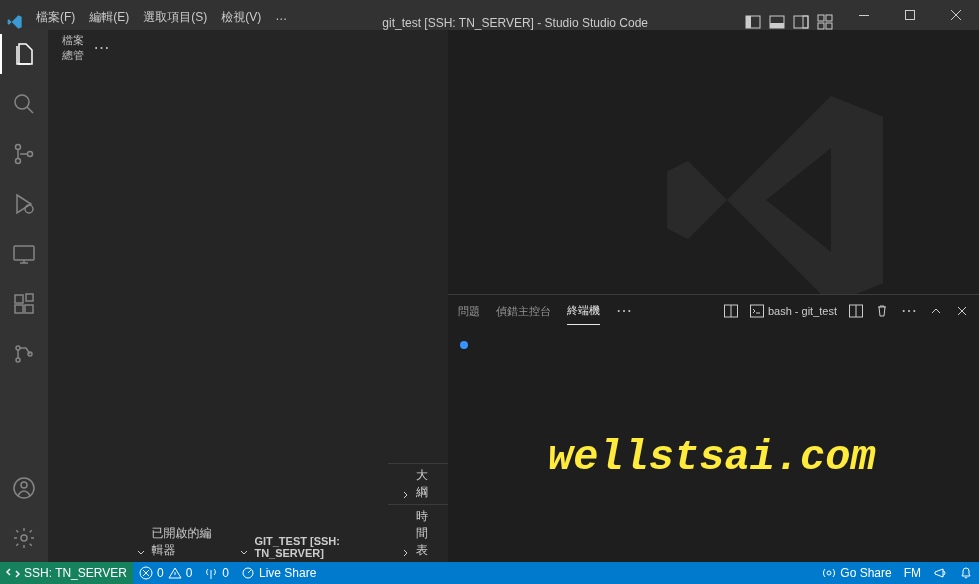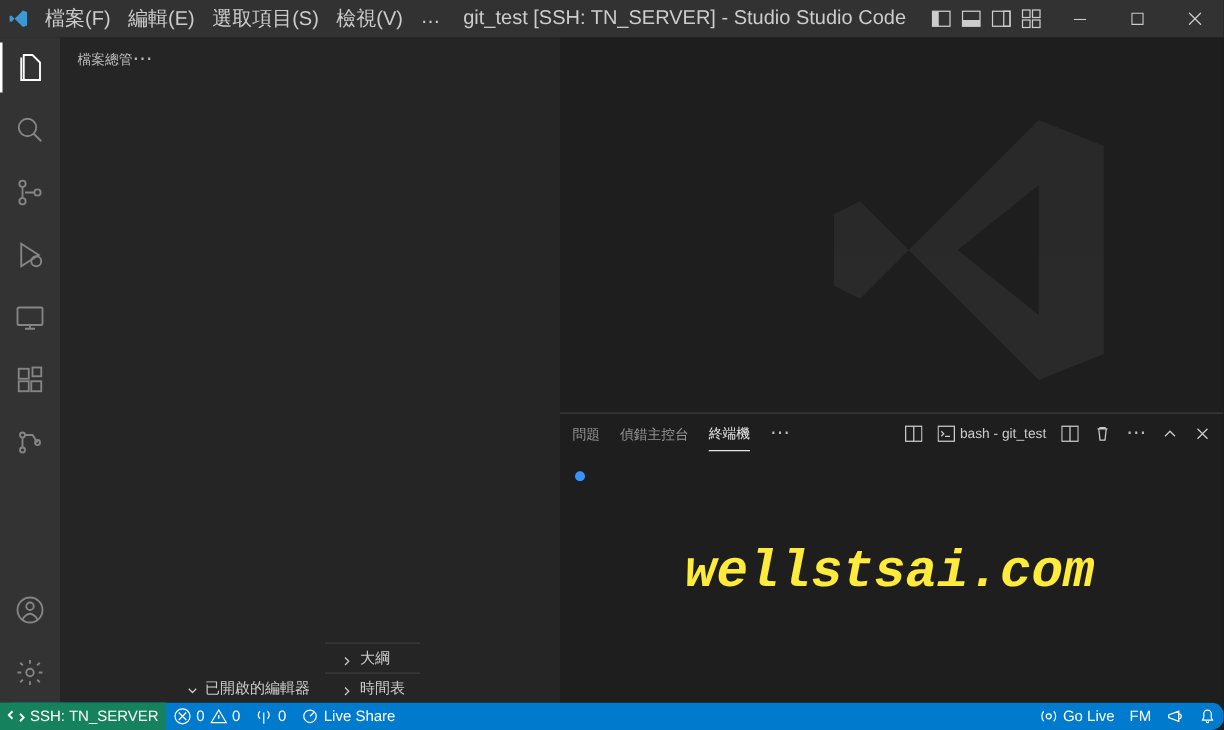--- a/index.html
+++ b/index.html
@@ -1,17 +1,17 @@
 <!DOCTYPE html>
 <html><head>
 <meta charset="utf-8">
 <style>
 * { margin:0; padding:0; box-sizing:border-box; font-family:"Segoe UI",sans-serif; }
 body { width:979px; height:584px; background:#1e1e1e; color:#ccc; overflow:hidden; position:relative; }
-.titlebar { height:30px; background:#323233; display:flex; align-items:center; font-size:16px; }
+.titlebar { height:30px; background:#323233; display:flex; align-items:flex-end; font-size:12px; }
 .titlebar .vs-logo { width:30px; display:flex; align-items:center; justify-content:center; }
 .titlebar .menus { display:flex; gap:2px; }
 .titlebar .menus span { padding:4px 6px; cursor:pointer; }
 .titlebar .title { flex:1; text-align:center; color:#ccc; }
 .titlebar .layout-btns { display:flex; gap:8px; padding:0 8px; }
 .titlebar .layout-btns svg, .win-btns svg { display:block; }
 .win-btns { display:flex; }
 .win-btns div { width:46px; height:30px; display:flex; align-items:center; justify-content:center; cursor:pointer; }
 .main { display:flex; height:532px; }
 .activitybar { width:48px; background:#333; display:flex; flex-direction:column; justify-content:space-between; padding:4px 0; }
@@ -21,36 +21,36 @@
 .sidebar { width:400px; background:#252526; display:flex; flex-direction:row; font-size:12px; }
 .sidebar-header { height:35px; display:flex; align-items:center; justify-content:space-between; padding:0 14px; color:#bbb; font-size:11px; }
 .dots { cursor:pointer; color:#bbb; font-size:16px; line-height:1; }
 .section-hdr { display:flex; align-items:flex-end; gap:4px; padding:3px 12px; cursor:pointer; color:#ccc; }
 .section-hdr .chev { width:12px; }
 .section-hdr.bold { font-weight:bold; font-size:11px; }
 .sidebar-bottom { margin-top:auto; }
 .sidebar-bottom .section-hdr { border-top:1px solid #3c3c3c; }
 .editor { flex:1; background:#1e1e1e; position:relative; overflow:hidden; }
 .vs-bg { position:absolute; top:40px; right:70px; opacity:0.05; }
-.panel { position:absolute; left:0; right:0; bottom:0; height:232px; background:#1e1e1e; border-top:1px solid #3c3c3c; display:flex; flex-direction:column; }
+.panel { position:absolute; left:0; right:0; bottom:0; height:268px; background:#1e1e1e; border-top:1px solid #3c3c3c; display:flex; flex-direction:column; }
 .panel-tabs { height:32px; display:flex; align-items:center; padding:0 10px; font-size:11px; gap:16px; color:#969696; }
 .panel-tabs .tab { cursor:pointer; padding:6px 0; }
 .panel-tabs .tab.active { color:#e7e7e7; border-bottom:1px solid #e7e7e7; }
 .panel-tabs .right { margin-left:auto; display:flex; align-items:center; gap:12px; color:#ccc;justify-content:center; }
 .term-body { flex:1; padding:8px 12px; font-family:Consolas,monospace; font-size:13px; }
 .term-line { display:flex; align-items:center; gap:6px; }
 .circle { width:8px; height:8px; border:1px solid #3794ff; border-radius:50%; }
 .fcircle { width:8px; height:8px; background:#3794ff; border-radius:50%; margin-top:6px; }
 .user { color:#4ec94e; font-weight:bold; }
 .host { color:#4ec94e; font-weight:bold; }
 .colon { color:#ccc; }
 .path { color:#3794ff; font-weight:bold; }
 .dollar { color:#ccc; }
 .watermark { position:absolute; bottom:80px; left:100px; font-size:42px; color:#ffeb3b; font-weight:bold; font-style:italic; font-family:Liberation Mono, monospace; }
-.statusbar { height:22px; background:#007acc; display:flex; align-items:center; font-size:12px; color:#fff;border-radius:10px; }
+.statusbar { height:22px; background:#007acc; display:flex; align-items:center; font-size:12px; color:#fff; }
 .statusbar .remote { background:#16825d; height:100%; display:flex; align-items:center; padding:0 8px; gap:4px; }
 .statusbar .item { padding:0 6px; display:flex; align-items:center; gap:4px; cursor:pointer; height:100%; }
 .statusbar .right { margin-left:auto; display:flex; }
 svg { flex-shrink:0; }
 </style>
 </head>
 <body>
 
 <div class="titlebar">
   <div class="vs-logo">
@@ -178,20 +178,26 @@
     <div class="sidebar-header">
       <span>檔案總管</span>
       <span class="dots">⋯</span>
     </div>
     <div class="section-hdr">
       <svg class="chev" width="12" height="12" viewBox="0 0 12 12">
           <path d="M3 4l3 3 3-3" fill="none" stroke="#ccc"></path>
         </svg>
       <span>已開啟的編輯器</span>
     </div>
+    <div class="section-hdr bold">
+      <svg class="chev" width="12" height="12" viewBox="0 0 12 12">
+          <path d="M3 4l3 3 3-3" fill="none" stroke="#ccc"></path>
+        </svg>
+      <span>GIT_TEST [SSH: TN_SERVER]</span>
+    </div>
     <div class="sidebar-bottom">
       <div class="section-hdr">
         <svg class="chev" width="12" height="12" viewBox="0 0 12 12">
             <path d="M4 3l3 3-3 3" fill="none" stroke="#ccc"></path>
           </svg>
         <span>大綱</span>
       </div>
       <div class="section-hdr">
         <svg class="chev" width="12" height="12" viewBox="0 0 12 12">
             <path d="M4 3l3 3-3 3" fill="none" stroke="#ccc"></path>
@@ -278,21 +284,21 @@
         <path d="M10 4l-3 3" stroke="#fff"></path>
       </svg>
     <span>Live Share</span>
   </div>
   <div class="right">
     <div class="item">
       <svg width="14" height="14" viewBox="0 0 14 14">
           <circle cx="7" cy="7" r="2" fill="none" stroke="#fff"></circle>
           <path d="M3 3a6 6 0 0 0 0 8M11 3a6 6 0 0 1 0 8" fill="none" stroke="#fff"></path>
         </svg>
-      <span>Go Live</span>
+      <span>Go Share</span>
     </div>
     <div class="item">
         <span>FM</span>
       </div>
     <div class="item">
         <svg width="14" height="14" viewBox="0 0 14 14">
           <path d="M2 6v2l8 3V3L2 6zM10 5a2 2 0 0 1 0 4" fill="none" stroke="#fff"></path>
         </svg>
       </div>
     <div class="item">

